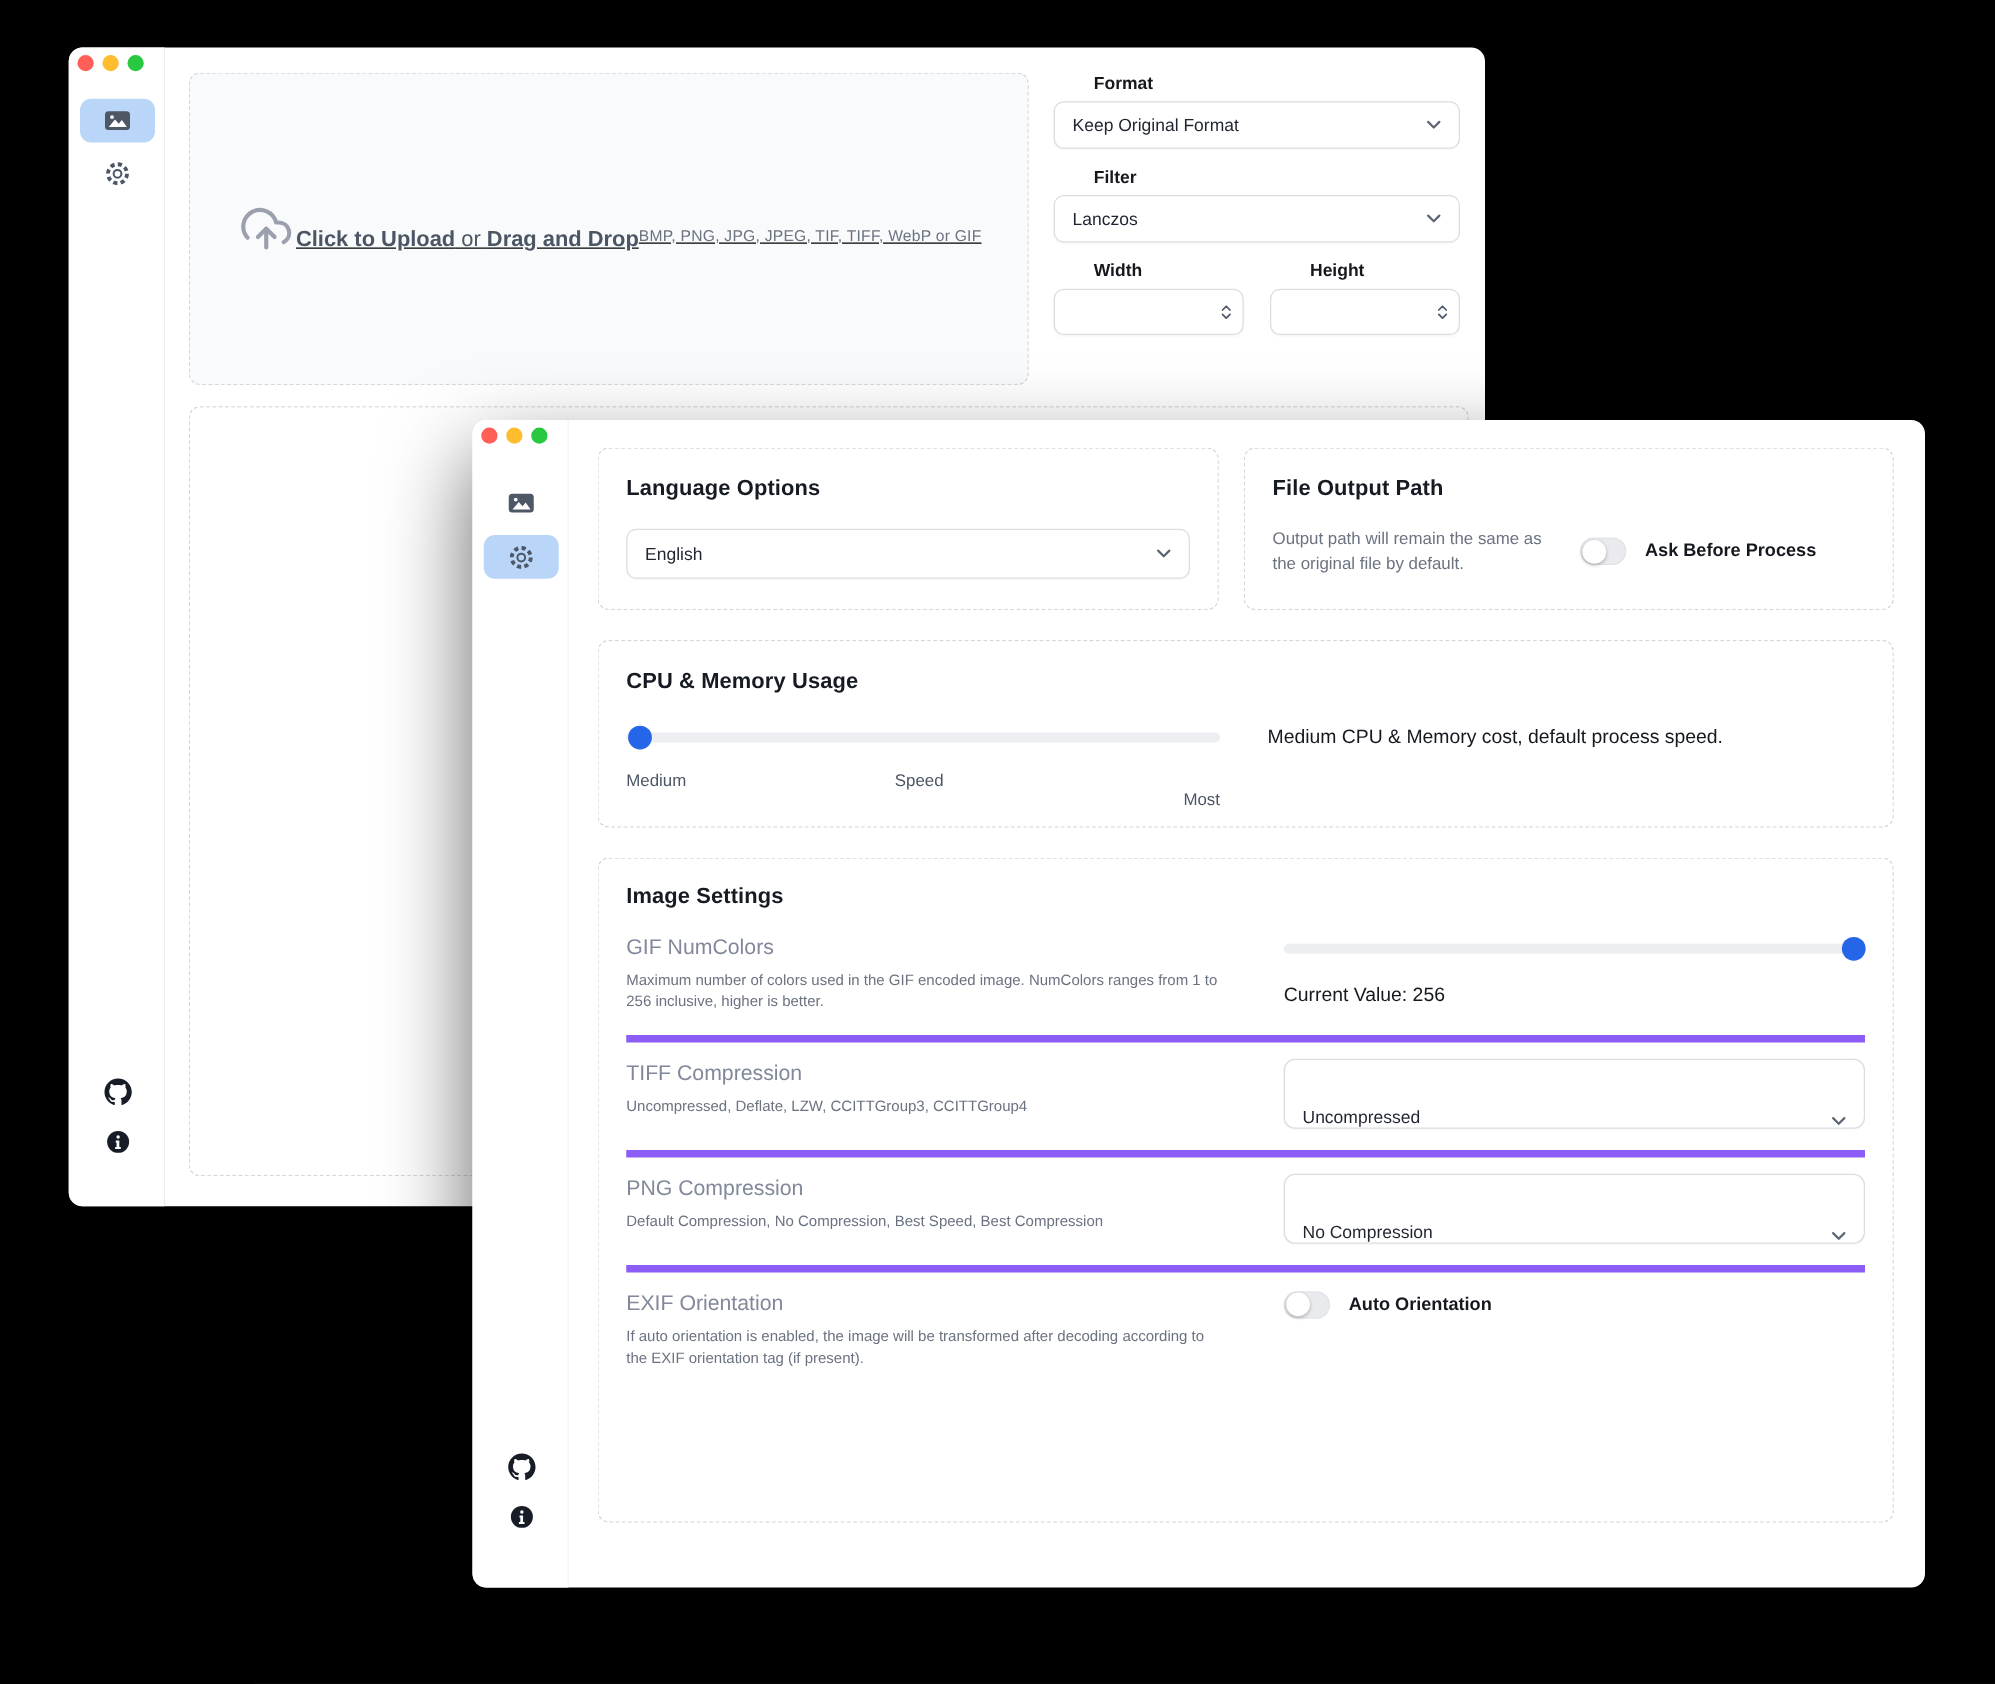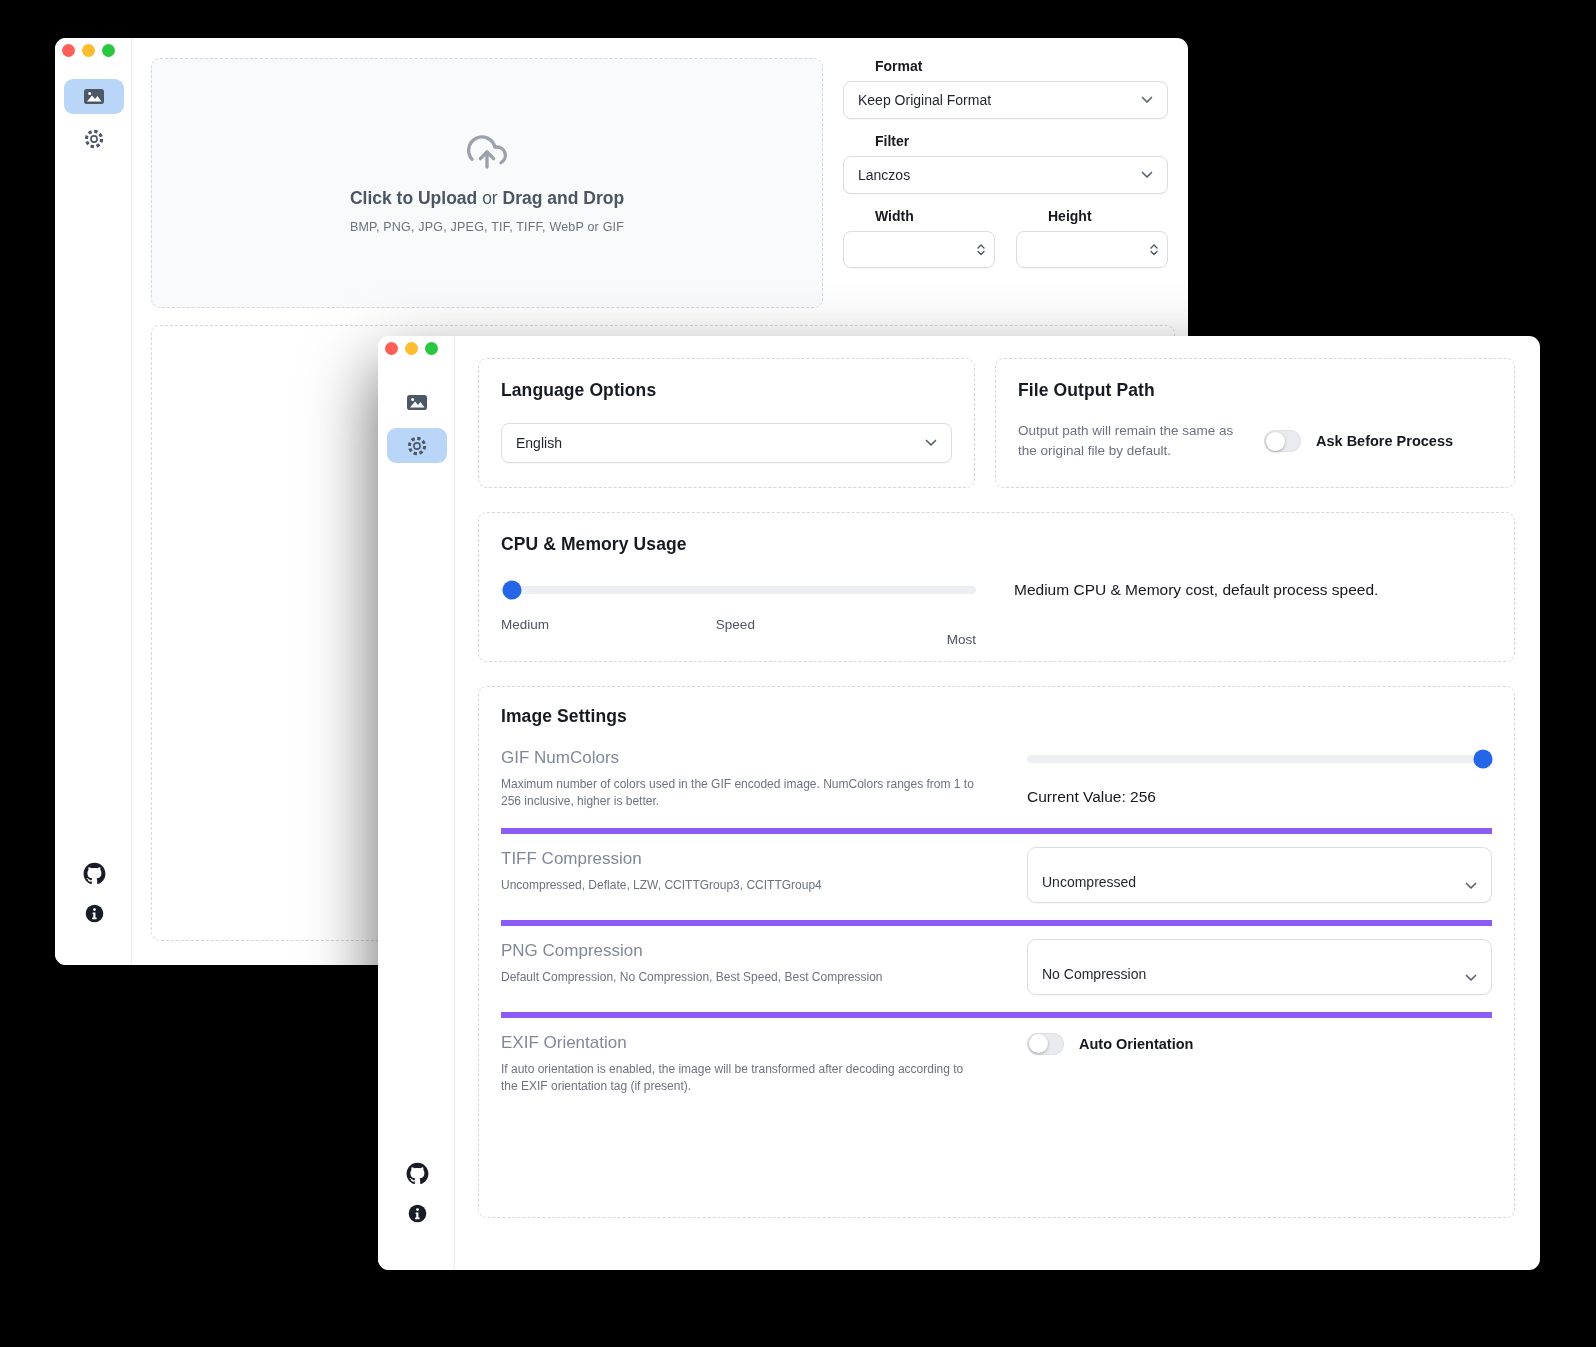--- a/index.html
+++ b/index.html
@@ -16,30 +16,30 @@
 
   .sidebar { position:absolute; left:0; top:0; bottom:0; width:77px; border-right:1px solid #ececef; background:#fff; border-radius:11px 0 0 11px; }
   .side-tile { position:absolute; left:9px; width:60px; height:35px; border-radius:9px; display:flex; align-items:center; justify-content:center; }
   .side-tile.selected { background:#b9d5f8; }
   .side-footer-btn { position:absolute; left:27px; width:24px; height:24px; display:flex; align-items:center; justify-content:center; }
 
   .dashed-box { border:1.5px dashed #d3d7dd; border-radius:9px; background:#fff; }
 
   
   .upload-box { position:absolute; left:96px; top:20px; width:672px; height:250px; background:#f9fafb;
-    display:flex; flex-direction:column; align-items:center; justify-content:center; }
+    display:flex; align-items:center; justify-content:center;text-decoration:underline; }
   .upload-title { margin-top:16px; font-size:17.5px; color:#4b5563; }
   .upload-title b { font-weight:700; color:#4b5563; }
   .upload-sub { margin-top:11px; font-size:12.5px; color:#6b7280; letter-spacing:.2px; }
   .list-box { position:absolute; left:96px; top:287px; width:1024px; height:616px; }
 
   .format-panel { position:absolute; left:788px; top:20px; width:325px; }
   .field-label { font-size:14px; font-weight:700; color:#16181d; margin-bottom:7px;margin-left:32px; }
   .select { height:38px; background:#fff; border:1px solid #dadde2; border-radius:8px;
-    display:flex; align-items:center; padding:12px 14px; font-size:14px; color:#1f2430; cursor:default;
+    display:flex; align-items:center; padding:1px 14px; font-size:14px; color:#1f2430; cursor:default;
     box-shadow:0 1px 1px rgba(20,30,50,.03); }
   .select .chev { margin-left:auto; }
   .mt14 { margin-top:14px; }
   .wh-row { margin-top:14px; display:flex; gap:21px; }
   .wh-col { width:152px; }
   .stepper-input { height:37px; background:#fff; border:1px solid #dadde2; border-radius:8px;
     display:flex; align-items:center; padding:0 9px 0 12px; box-shadow:0 1px 1px rgba(20,30,50,.03); }
   .stepper-input input { border:none; outline:none; width:100%; font-size:14px; color:#1f2430; background:transparent; }
   .stepper { margin-left:auto; display:flex; flex-direction:column; align-items:center; gap:1px; }
 

